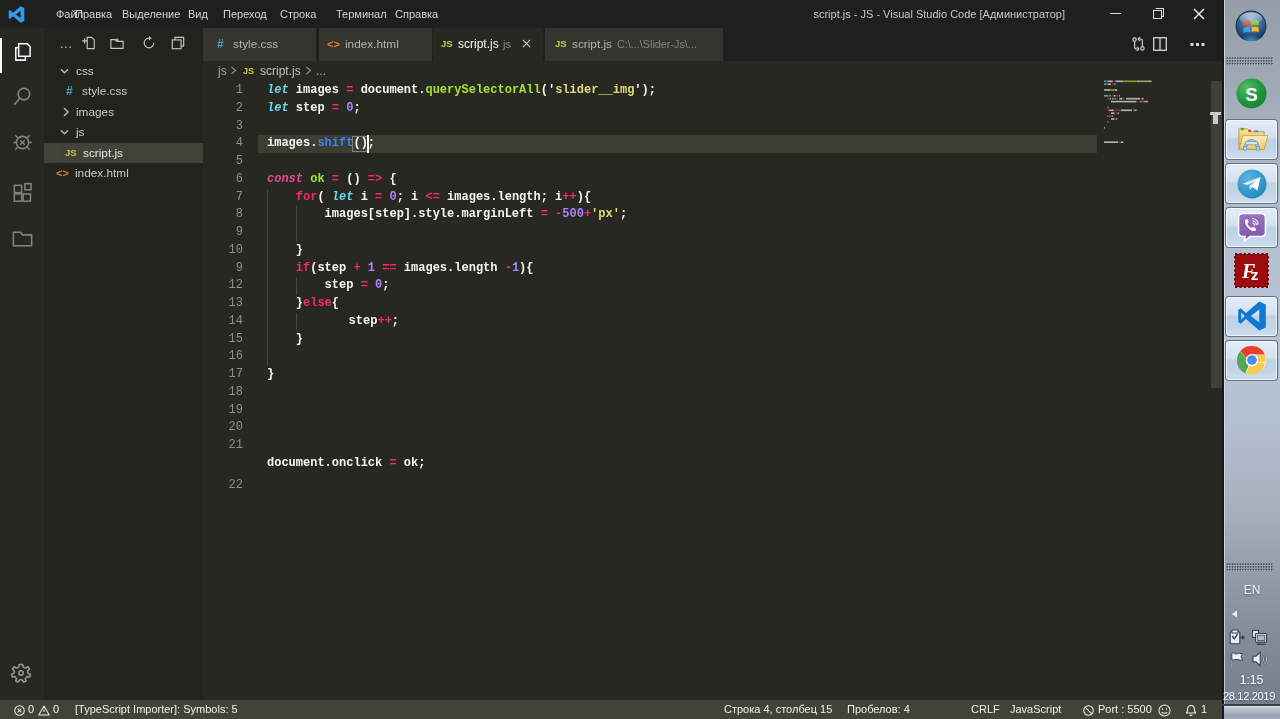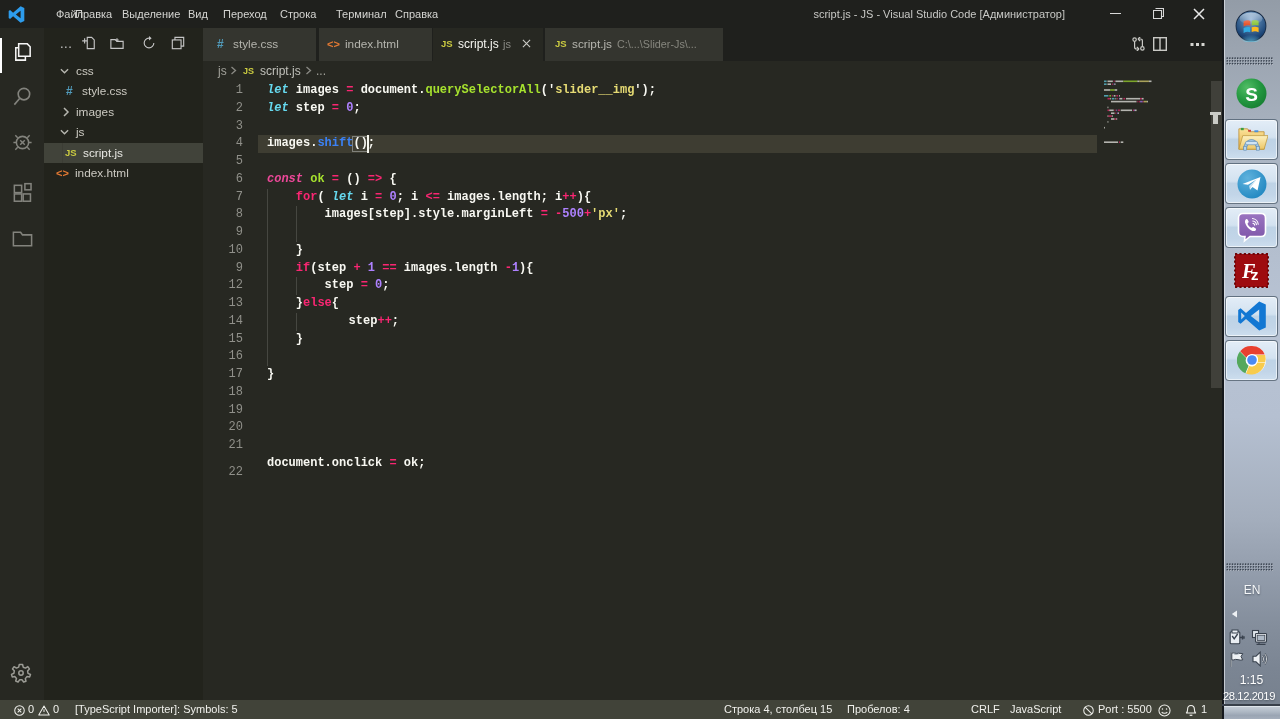--- a/index.html
+++ b/index.html
@@ -173,21 +173,21 @@
 <div class="a mono" style="left:267px;top:312.88px;font-weight:bold;margin-left:24px;"><span class="" style="color:#f8f8f2;">&nbsp;&nbsp;&nbsp;&nbsp;&nbsp;&nbsp;&nbsp;&nbsp;step</span><span class="" style="color:#f92672;">++</span><span class="" style="color:#f8f8f2;">;</span></div>
 <div class="a mono num" style="left:203px;top:330.64px;">15</div>
 <div class="a mono" style="left:267px;top:330.64px;font-weight:bold;"><span class="" style="color:#f8f8f2;">&nbsp;&nbsp;&nbsp;&nbsp;}</span></div>
 <div class="a mono num" style="left:203px;top:348.40px;">16</div>
 <div class="a mono num" style="left:203px;top:366.16px;">17</div>
 <div class="a mono" style="left:267px;top:366.16px;font-weight:bold;"><span class="" style="color:#f8f8f2;">}</span></div>
 <div class="a mono num" style="left:203px;top:383.92px;">18</div>
 <div class="a mono num" style="left:203px;top:401.68px;">19</div>
 <div class="a mono num" style="left:203px;top:419.44px;">20</div>
 <div class="a mono num" style="left:203px;top:437.20px;">21</div>
-<div class="a mono num" style="left:203px;top:464px;">22</div>
+<div class="a mono num" style="left:203px;top:477px;">22</div>
 <div class="a mono" style="left:267px;top:454.96px;font-weight:bold;"><span class="" style="color:#f8f8f2;margin-top:28px;">document.onclick&nbsp;</span><span class="" style="color:#f92672;">=&nbsp;</span><span class="" style="color:#f8f8f2;">ok;</span></div>
 <div class="a" style="left:352.4px;top:136.3px;width:15.4px;height:15.4px;border:1px solid #80817b;"></div>
 <div class="a" style="left:367.3px;top:135.3px;width:1.8px;height:17.76px;background:#f8f8f0;"></div>
 <svg class="a" style="left:0;top:0;" width="1280" height="719">
     <rect x="1104.0" y="80.5" width="2.6" height="1.6" fill="#66d9ef" opacity="0.68"></rect>
     <rect x="1107.5" y="80.5" width="5.3" height="1.6" fill="#f8f8f2" opacity="0.68"></rect>
     <rect x="1113.7" y="80.5" width="0.9" height="1.6" fill="#f92672" opacity="0.68"></rect>
     <rect x="1115.4" y="80.5" width="7.9" height="1.6" fill="#f8f8f2" opacity="0.68"></rect>
     <rect x="1123.4" y="80.5" width="14.1" height="1.6" fill="#a6e22e" opacity="0.68"></rect>
     <rect x="1137.4" y="80.5" width="1.8" height="1.6" fill="#f8f8f2" opacity="0.68"></rect>

